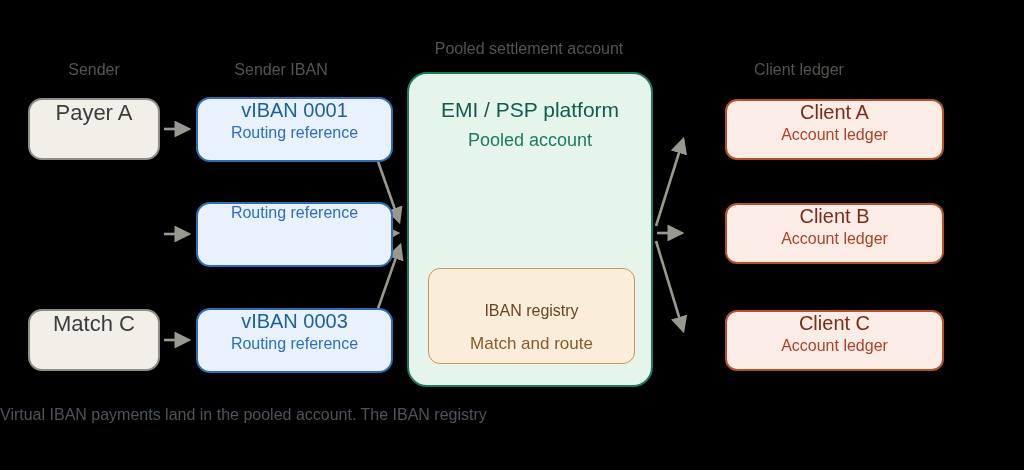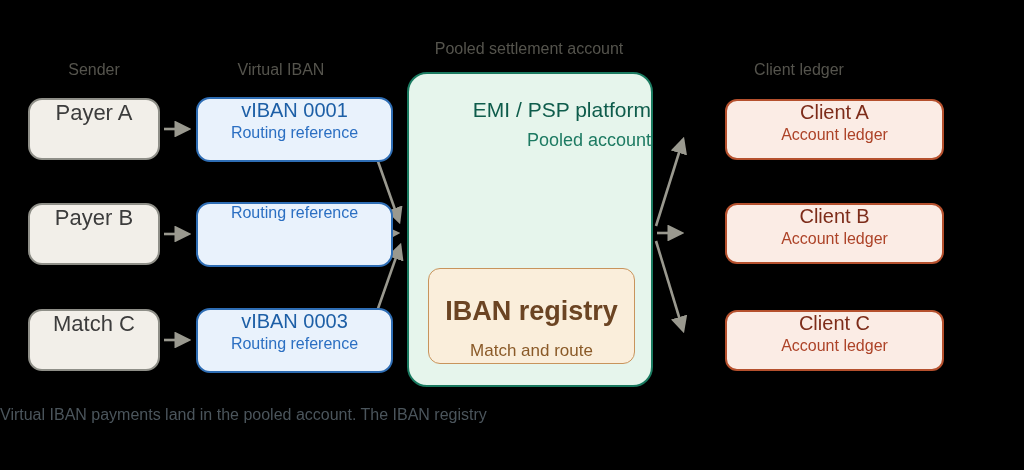--- a/index.html
+++ b/index.html
@@ -27,27 +27,27 @@
   .viban{left:196px;width:197px;height:65px;background:var(--viban-bg);border-color:var(--viban-border);
          border-radius:14px;gap:2px;}
   .viban .t{color:var(--viban-title);font-size:20px;}
   .viban .s{color:var(--viban-sub);font-size:16px;}
   .client{left:689px;width:219px;height:61px;background:var(--client-bg);border-color:var(--client-border);
           border-radius:12px;gap:2px;margin-left:36px;}
   .client .t{color:var(--client-title);font-size:20px;}
   .client .s{color:var(--client-sub);font-size:16px;}
 
   .platform{position:absolute;left:407px;top:72px;width:246px;height:315px;background:var(--green-bg);
-            border:2px solid var(--green-border);border-radius:20px;text-align:right;}
+            border:2px solid var(--green-border);border-radius:20px;text-align:center;}
   .platform .t{margin-top:24px;color:var(--green-title);font-size:21px;}
   .platform .s{margin-top:8px;color:var(--green-sub);font-size:18px;}
   .registry{position:absolute;left:19px;top:194px;width:207px;height:96px;background:var(--reg-bg);
             border:1.5px solid var(--reg-border);border-radius:12px;display:flex;flex-direction:column;
             align-items:center;justify-content:center;gap:6px;}
-  .registry .t{color:var(--reg-title);font-size:27px;font-weight:bold;}
+  .registry .t{color:var(--reg-title);font-size:16px;}
   .registry .s{color:var(--reg-sub);font-size:17px;}
 
   .caption{position:absolute;left:0;top:403px;width:1024px;text-align:left;
            color:var(--caption-text);font-size:16px;line-height:24px;}
 
   svg.arrows{position:absolute;left:0;top:0;width:1024px;height:470px;pointer-events:none;}
   svg.arrows line{stroke:var(--arrow);stroke-width:2.6;}
 </style>
 </head>
 <body>
@@ -66,29 +66,26 @@
     <line x1="368" y1="133" x2="399" y2="221" marker-end="url(#ah)"></line>
     <line x1="368" y1="234" x2="397" y2="233" marker-end="url(#ah)"></line>
     <line x1="368" y1="337" x2="400" y2="246" marker-end="url(#ah)"></line>
     <line x1="529" y1="164" x2="529" y2="255" marker-end="url(#ah)"></line>
     <line x1="656" y1="226" x2="683" y2="140" marker-end="url(#ah)"></line>
     <line x1="657" y1="233" x2="681" y2="233" marker-end="url(#ah)"></line>
     <line x1="656" y1="241" x2="683" y2="330" marker-end="url(#ah)"></line>
   </svg>
 
   <div class="col-header" style="left:94px;top:61px">Sender</div>
-  <div class="col-header" style="left:281px;top:61px">Virtual IBAN</div>
+  <div class="col-header" style="left:281px;top:61px">Sender IBAN</div>
   <div class="col-header" style="left:529px;top:40px">Pooled settlement account</div>
   <div class="col-header" style="left:799px;top:61px">Client ledger</div>
 
   <div class="node payer" style="top:98px">
     <span>Payer A</span>
-  </div>
-  <div class="node payer" style="top:203px">
-    <span>Payer B</span>
   </div>
   <div class="node payer" style="top:309px">
     <span>Match C</span>
   </div>
 
   <div class="node viban" style="top:97px">
     <span class="t">vIBAN 0001</span>
     <span class="s">Routing reference</span>
   </div>
   <div class="node viban" style="top:202px">

